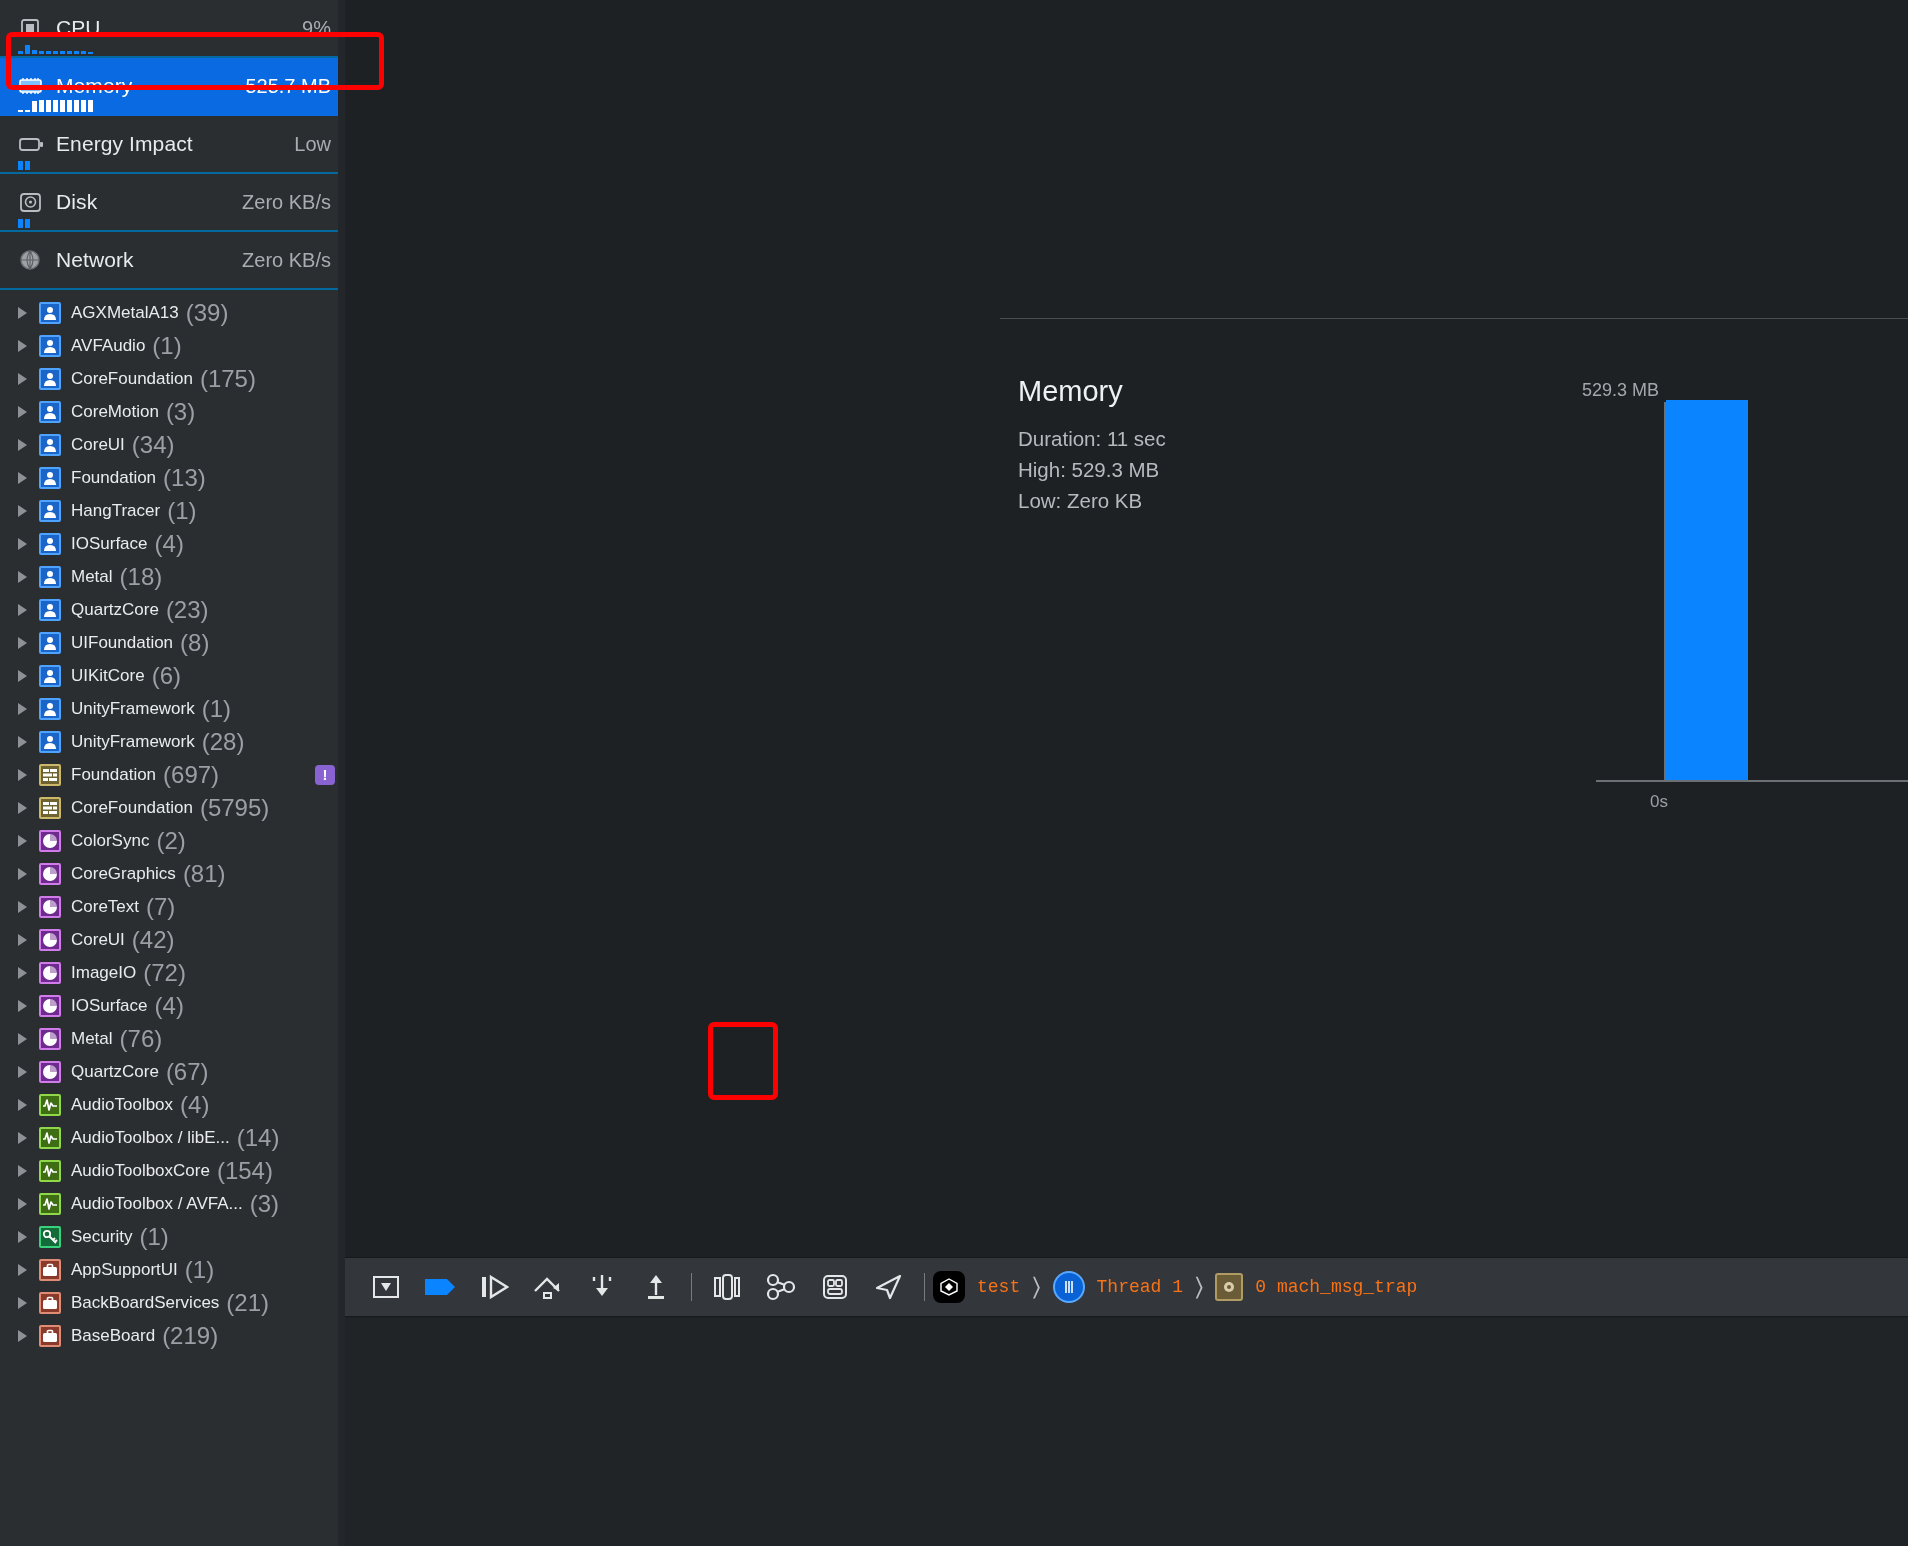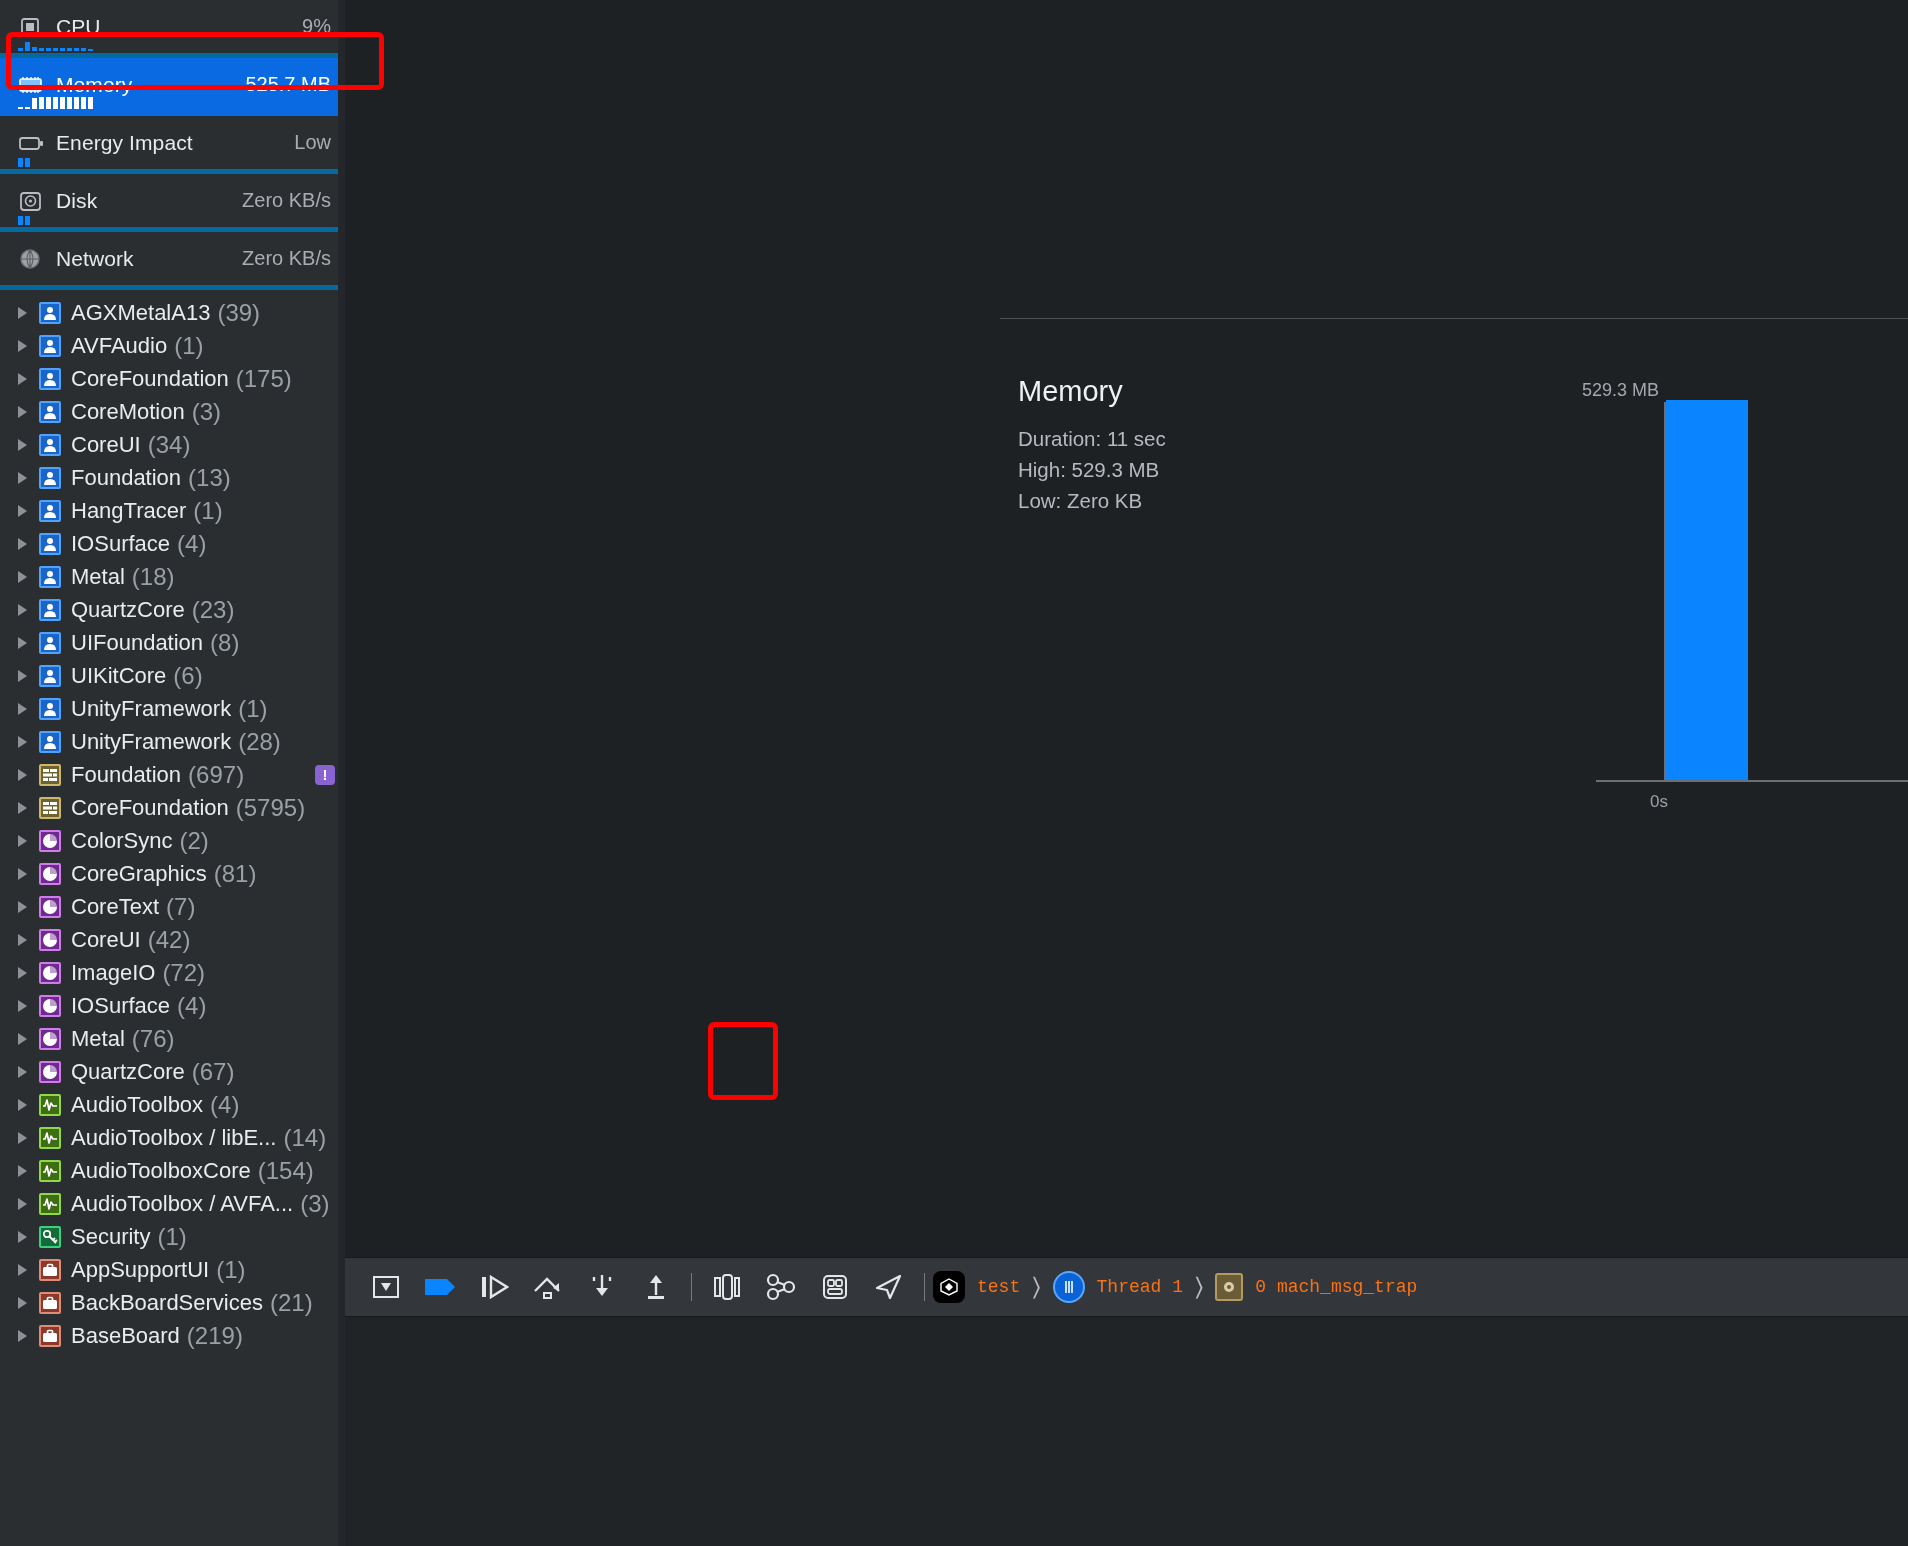--- a/index.html
+++ b/index.html
@@ -16,21 +16,21 @@
     position: absolute; left: 0; top: 0;
     width: 345px; height: 1546px;
     background: #2b2e31;
     overflow: hidden;
   }
   .gauge-row {
     position: relative;
     height: 58px;
     padding: 0 14px 0 16px;
     display: flex; align-items: center;
-    border-bottom: 5px solid #0369a1;
+    border-bottom: 2px solid #0369a1;
   }
   .gauge-row.selected { background: #0a6ae1; border-bottom-color: #0a6ae1; }
   .gauge-row .gicon {
     width: 30px; height: 22px; flex: 0 0 30px;
     margin-right: 10px;
     display: flex; align-items: center; justify-content: center;
   }
   .gauge-row .glabel {
     color: #e8eaec; font-size: 21px; letter-spacing: .1px;
   }
@@ -63,21 +63,21 @@
     border: 2px solid; border-radius: 2px;
     display: flex; align-items: center; justify-content: center;
     overflow: hidden;
   }
   .lib-icon.person { background: #1b64c8; border-color: #4ea3ff; }
   .lib-icon.brick  { background: #6e6230; border-color: #cbb86a; }
   .lib-icon.pie    { background: #6e2a8e; border-color: #d07ce8; }
   .lib-icon.wave   { background: #3f6d14; border-color: #8fd84a; }
   .lib-icon.key    { background: #126b38; border-color: #39d17c; }
   .lib-icon.case   { background: #8a3a2a; border-color: #e08b73; }
-  .lib-name { color: #e9ebed; font-size: 22px; white-space: nowrap; }
+  .lib-name { color: #e9ebed; font-size: 17px; white-space: nowrap; }
   .lib-count { color: #9aa0a6; font-size: 24px; margin-left: 7px; white-space: nowrap; }
   .lib-badge {
     margin-left: auto; width: 20px; height: 20px; border-radius: 4px;
     background: #8a63d2; color: #fff; font-size: 15px; font-weight: bold;
     display: flex; align-items: center; justify-content: center;
   }
   #nav-scrollbar {
     position: absolute; right: 8px; top: 232px;
     width: 9px; height: 1030px; border-radius: 5px;
     background: #8b9096;

